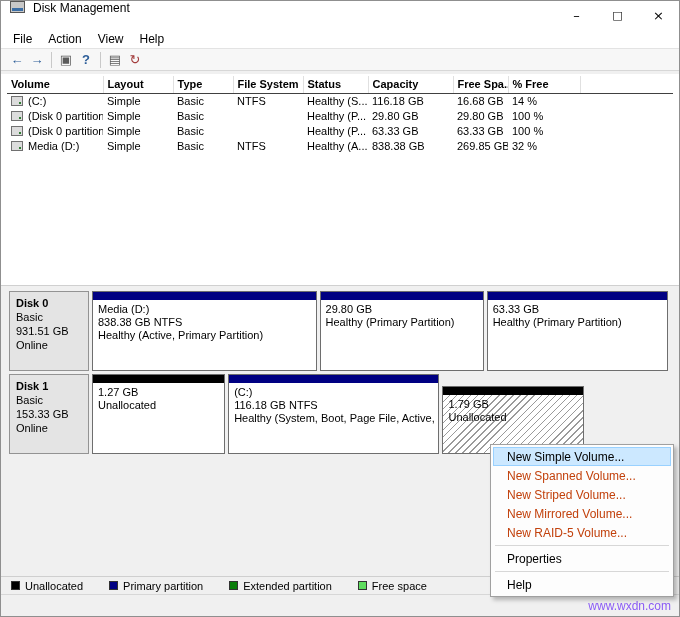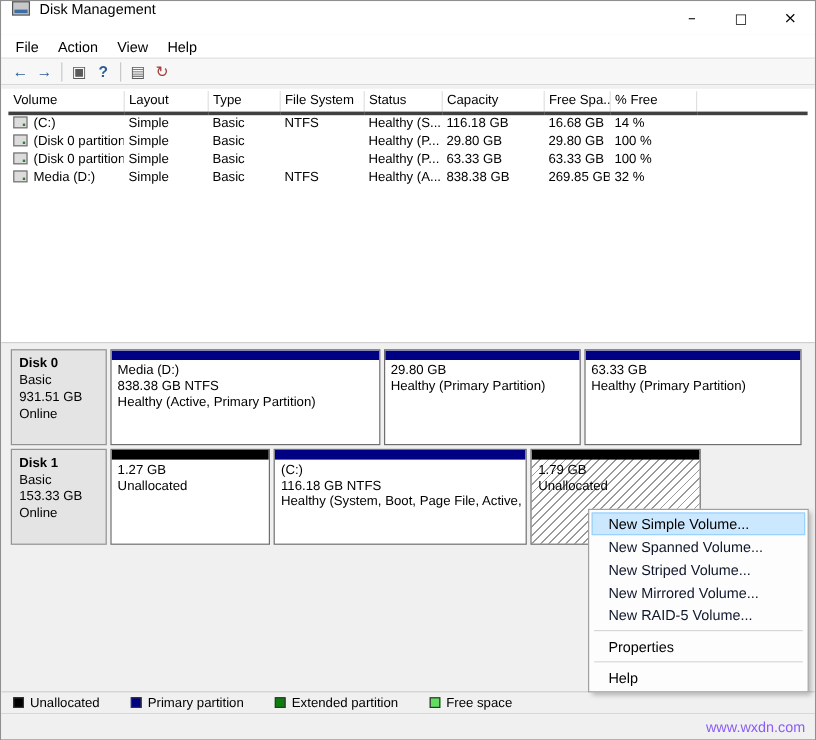--- a/index.html
+++ b/index.html
@@ -63,23 +63,23 @@
   .tb-sep { width: 1px; height: 16px; background: #c9c9c9; margin: 0 4px; }
 
   
   .listview {
     height: 214px; background: #fff; flex: 0 0 auto;
     border-top: 3px solid #f0f0f0;
     padding: 2px 6px 0 6px; overflow: hidden;
   }
   table { border-collapse: collapse; table-layout: fixed; width: 100%; }
   th {
-    font-weight: normal; text-align: left; font-size: 11px;
+    font-weight: bold; text-align: left; font-size: 11px;
     padding: 2px 4px 3px 4px;
-    border-right: 1px solid #e0e0e0; border-bottom: 3px solid #404040;
+    border-right: 1px solid #e0e0e0; border-bottom: 1px solid #404040;
     white-space: nowrap; overflow: hidden;
   }
   th.filler { border-right: none; }
   td {
     font-size: 11px; padding: 1px 4px; height: 15px;
     white-space: nowrap; overflow: hidden;
   }
   .vol-ic {
     display: inline-block; width: 12px; height: 10px; margin-right: 5px;
     background: #dcdcdc; border: 1px solid #707070;
@@ -104,20 +104,21 @@
   .disk-head .dname { font-weight: bold; }
   .parts { flex: 1 1 auto; display: flex; margin-left: 3px; height: 80px; }
   .part {
     border: 1px solid #6e6e6e; background: #fff; margin-right: 3px;
     overflow: hidden;
   }
   .part .band { height: 8px; }
   .part .ptext { padding: 3px 5px; font-size: 11px; line-height: 13px; white-space: nowrap; }
   .part.hatched {
     background-image: repeating-linear-gradient(135deg, #9a9a9a 0, #9a9a9a 1px, #fff 1px, #fff 5px);
+    margin-top: 12px;
   }
 
   
   .legend {
     position: absolute; left: 0; right: 0; bottom: 0; height: 18px;
     border-top: 1px solid #cfcfcf; background: #f0f0f0;
     display: flex; align-items: center; padding-left: 10px; z-index: 1;
   }
   .legend-item { display: flex; align-items: center; margin-right: 26px; }
   .swatch { width: 9px; height: 9px; border: 1px solid #333; margin-right: 5px; }
@@ -126,31 +127,31 @@
   
   .statusbar {
     height: 22px; background: #f0f0f0; border-top: 1px solid #d7d7d7;
     flex: 0 0 auto; display: flex; align-items: center; justify-content: flex-end;
     padding-right: 8px;
   }
   .watermark { color: #8b5cf6; font-size: 12px; }
 
   
   .context-menu {
-    position: absolute; left: 489px; top: 423px; width: 184px;
+    position: absolute; left: 489px; top: 443px; width: 184px;
     background: #fdfdfd; border: 1px solid #a0a0a0;
     box-shadow: 3px 3px 4px rgba(0,0,0,0.25);
     padding: 2px; z-index: 10;
   }
   .cm-item {
     height: 19px; line-height: 19px; padding-left: 13px; font-size: 12px;
     white-space: nowrap; border: 1px solid transparent;
   }
   .cm-item.hl { border: 1px solid #99d1ff; }
-  .cm-item.disabled { color: #0f172a; }
+  .cm-item.disabled { color: #c2410c; }
   .cm-sep { height: 1px; background: #d7d7d7; margin: 3px 2px; }
 </style>
 </head>
 <body>
 
 <div class="window">
 
   <div class="titlebar">
     <span class="win-icon"></span>
     <span class="title-text">Disk Management</span>

